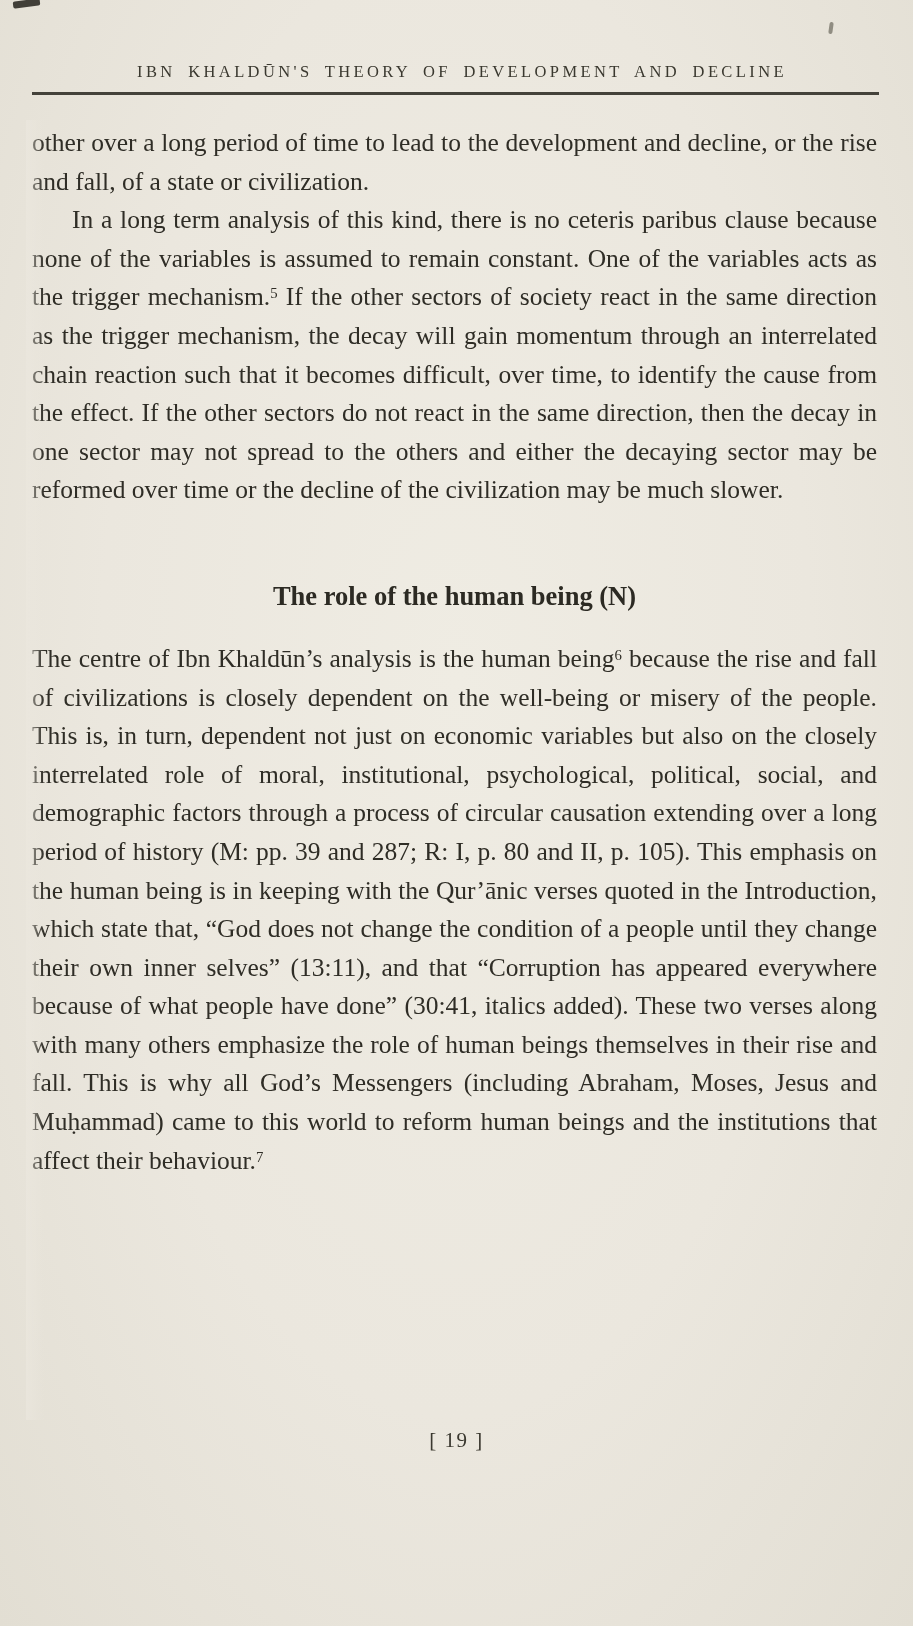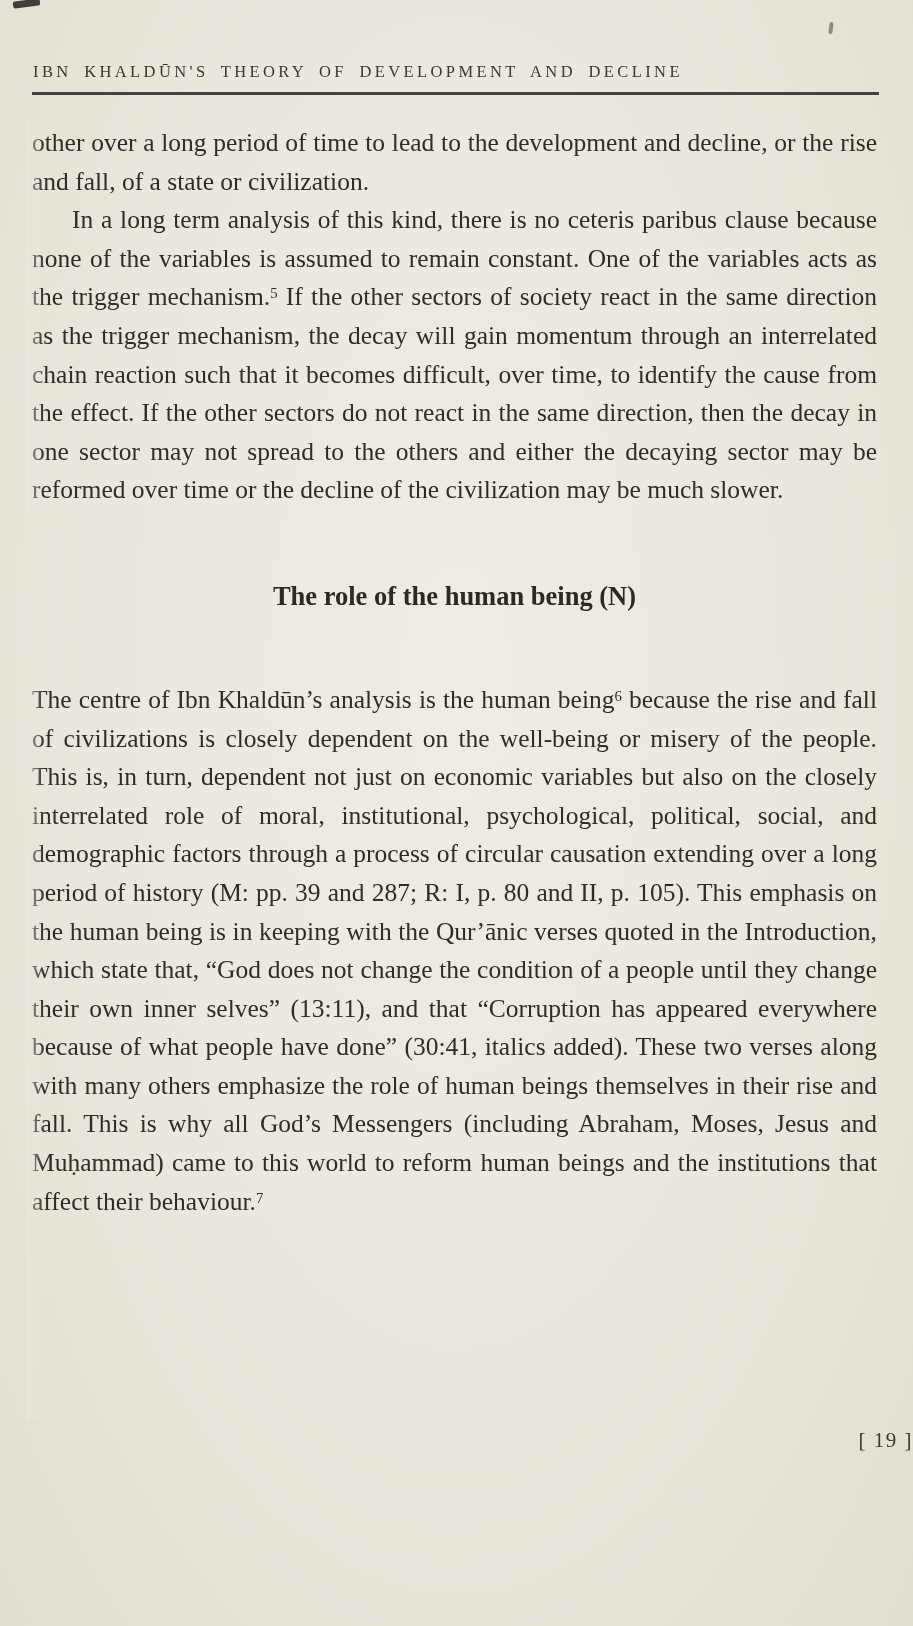--- a/index.html
+++ b/index.html
@@ -52,21 +52,21 @@
     height: 1300px;
     background: linear-gradient(to right, rgba(235,231,222,0.72), rgba(235,231,222,0));
     pointer-events: none;
     z-index: 5;
   }
   .running-header {
     position: absolute;
     top: 62px;
     left: 33px;
     right: 22px;
-    text-align: left;
+    text-align: center;
   }
   .header-title {
     font-size: 16.5px;
     letter-spacing: 3.4px;
     word-spacing: 5px;
     color: #3a382f;
     white-space: nowrap;
   }
   .header-rule {
     position: absolute;
@@ -95,33 +95,33 @@
   .it {
   }
   sup.fn {
     font-size: 0.58em;
     line-height: 0;
     position: relative;
     top: -0.48em;
     vertical-align: baseline;
   }
   .section-heading {
-    margin: 66px 0 65px 0;
+    margin: 66px 0 24px 0;
     text-align: center;
     font-weight: bold;
     font-size: 26.5px;
     line-height: 40px;
     color: #2c2a23;
   }
   .page-footer {
     position: absolute;
     top: 1428px;
     left: 0;
     right: 0;
-    text-align: right;
+    text-align: center;
   }
   .page-number {
     font-size: 21px;
     letter-spacing: 1.5px;
     color: #3a382f;
   }
 </style>
 </head>
 <body>
 

